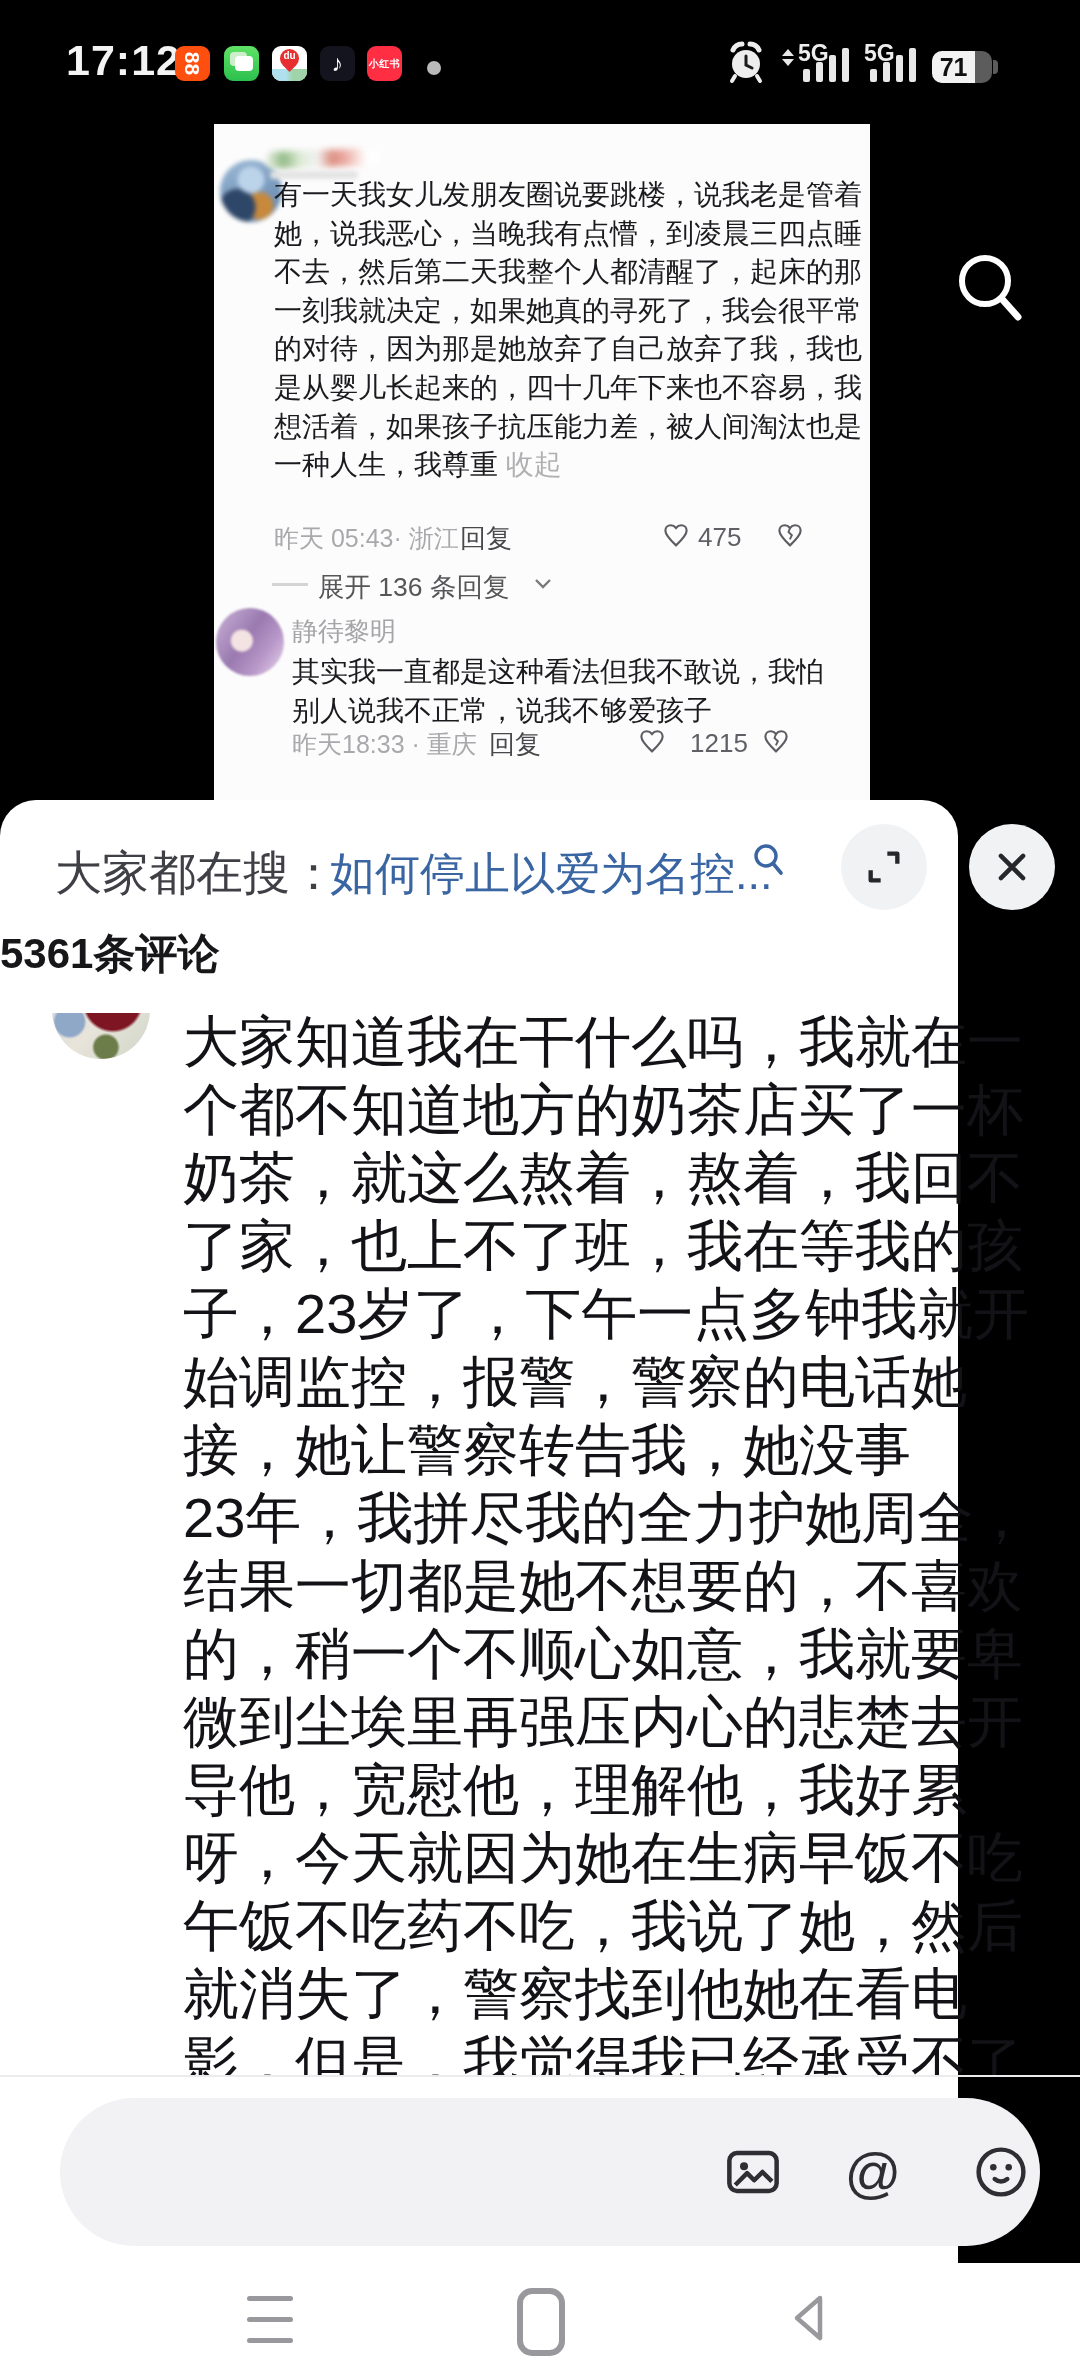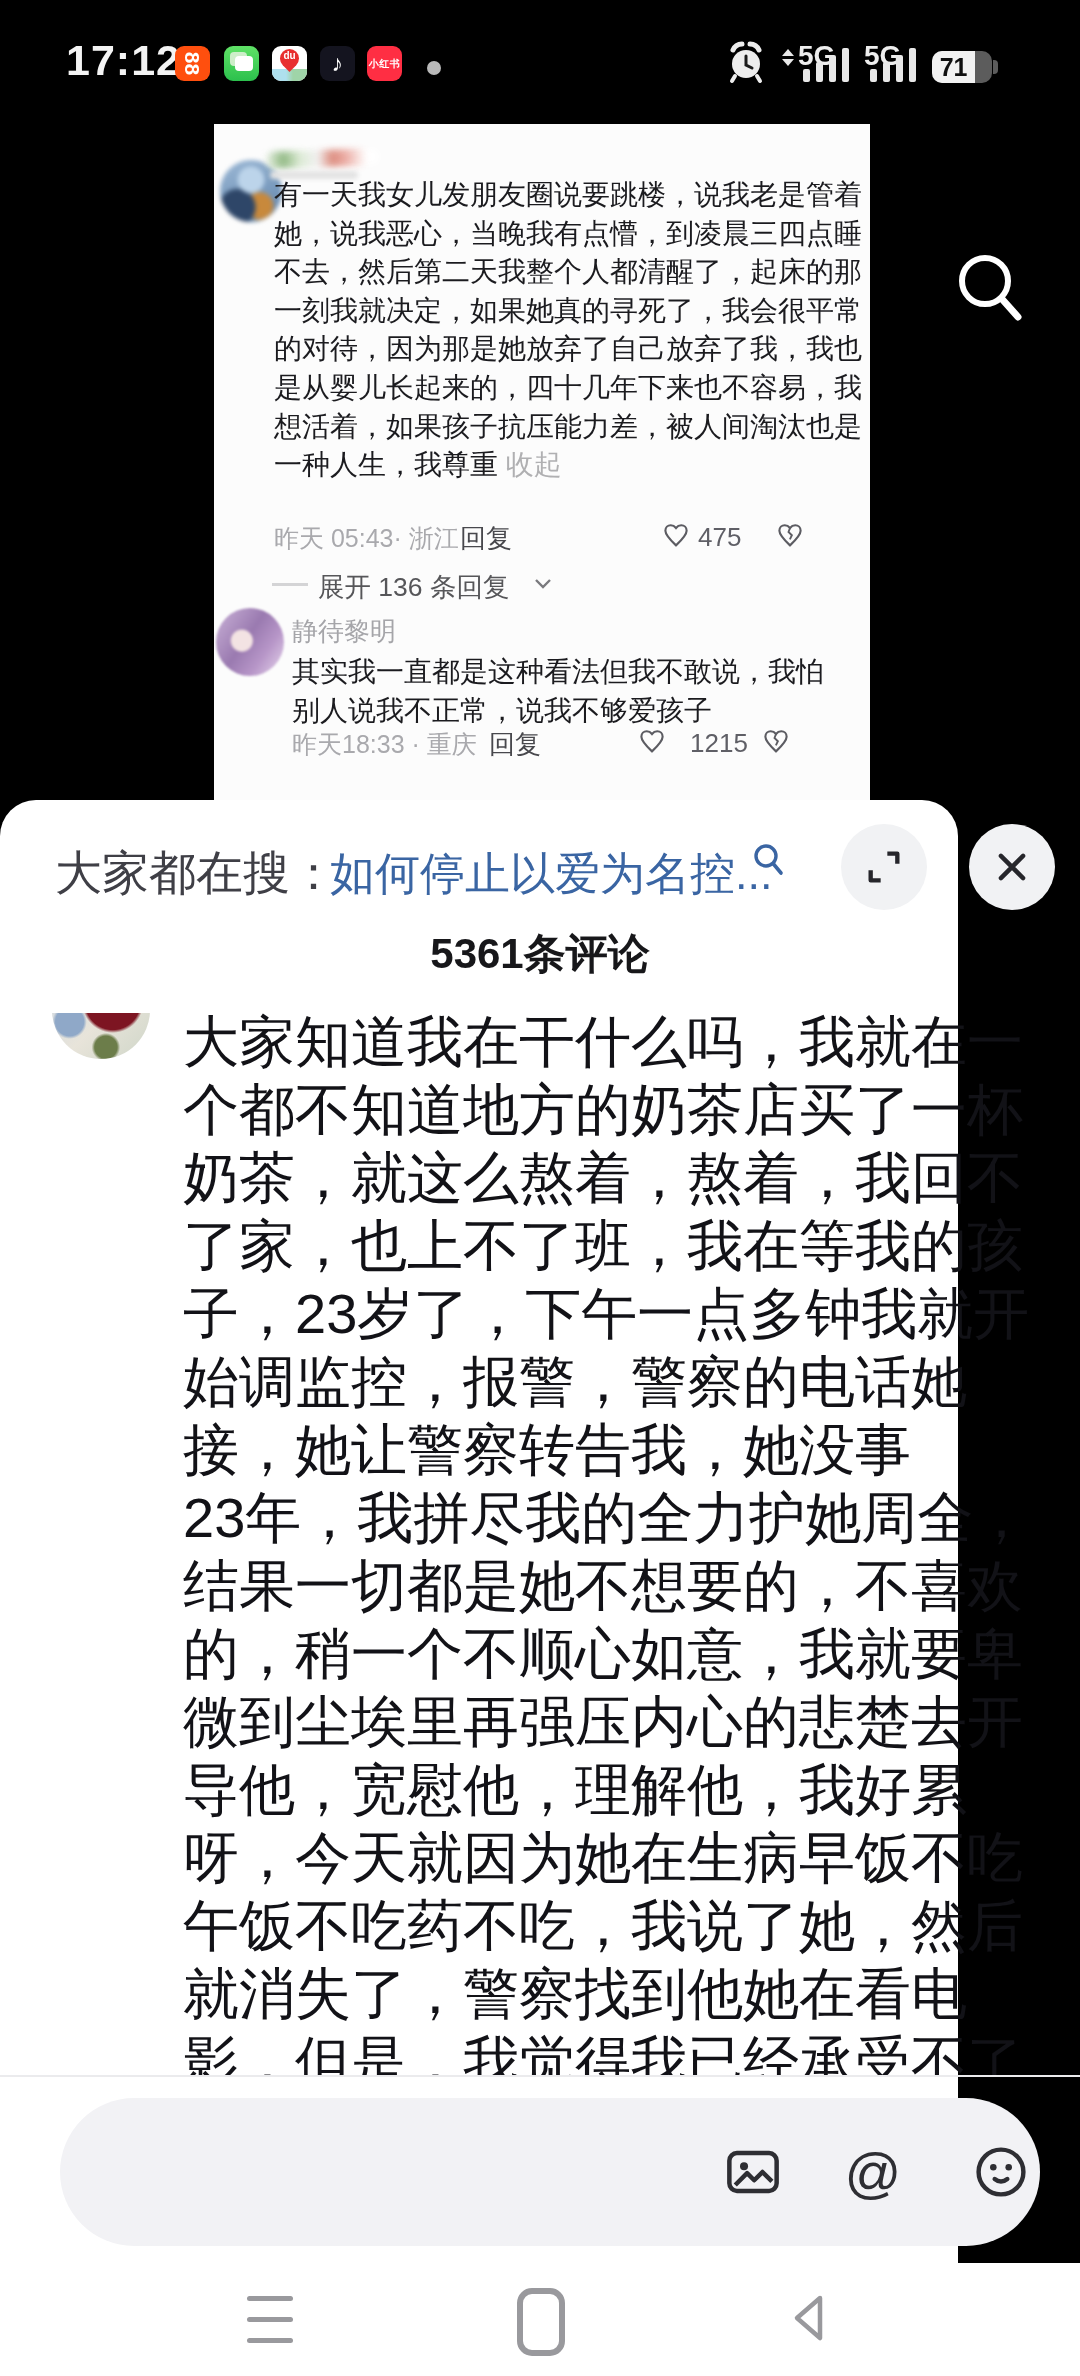--- a/index.html
+++ b/index.html
@@ -19,21 +19,21 @@
   .map .pin{position:absolute;left:8px;top:3px;width:19px;height:19px;border-radius:50% 50% 50% 0;transform:rotate(-45deg);background:#e82f2f;}
   .map .du{position:absolute;left:0;top:4px;width:35px;text-align:center;color:#fff;font-size:10px;font-weight:700;}
   .dy{left:320px;background:#14141f;color:#fff;}
   .dy span{display:block;text-align:center;font-size:23px;line-height:34px;}
   .xhs{left:367px;background:#ff2e43;color:#fff;}
   .xhs span{display:block;text-align:center;font-size:10px;font-weight:700;line-height:35px;letter-spacing:.5px;}
   .notifdot{position:absolute;left:427px;top:61px;width:14px;height:14px;border-radius:50%;background:#b9b9b9;}
   .updown{position:absolute;left:782px;top:49px;}
   .updown .u{width:0;height:0;border-left:6px solid transparent;border-right:6px solid transparent;border-bottom:7px solid #e8e8e8;margin-bottom:3px;}
   .updown .d{width:0;height:0;border-left:6px solid transparent;border-right:6px solid transparent;border-top:7px solid #e8e8e8;}
-  .glabel{position:absolute;top:40px;color:#ededed;font-size:28px;font-weight:700;}
+  .glabel{position:absolute;top:40px;color:#ededed;font-size:23px;font-weight:700;}
   .g1{left:798px;} .g2{left:864px;}
   .bars{position:absolute;}
   .bars i{position:absolute;bottom:0;width:7px;border-radius:2px;background:#e8e8e8;}
   .bset1{left:803px;top:48px;width:52px;height:34px;}
   .bset2{left:870px;top:48px;width:52px;height:34px;}
   .bars i:nth-child(1){left:0;height:13px;} .bars i:nth-child(2){left:13px;height:20px;}
   .bars i:nth-child(3){left:26px;height:27px;} .bars i:nth-child(4){left:39px;height:34px;}
   .battery{position:absolute;left:932px;top:51px;width:60px;height:32px;border-radius:10px;background:#5c5c5c;overflow:hidden;}
   .battery .fill{position:absolute;left:0;top:0;height:100%;width:72%;background:#f2f2f2;}
   .battery .num{position:absolute;left:0;top:0;width:72%;height:100%;display:flex;align-items:center;justify-content:center;
@@ -74,21 +74,21 @@
   .meta2 .reply{left:197px;} .meta2 .hk1{left:344px;} .meta2 .likenum{left:398px;} .meta2 .hk2{left:468px;}
   
   .panel{position:absolute;left:0;top:800px;width:920px;height:1576px;background:#fff;border-radius:36px 36px 0 0;padding-left:38px;}
   .searchrow{position:absolute;left:0;top:0;width:1080px;height:136px;}
   .sprefix{position:absolute;left:55px;top:42px;font-size:47px;color:#3f3f46;}
   .squery{position:absolute;left:330px;top:44px;font-size:45px;color:#3a65a3;white-space:nowrap;}
   .qmag{position:absolute;left:752px;top:42px;}
   .circlebtn{position:absolute;top:24px;width:86px;height:86px;border-radius:50%;background:#f1f2f4;
              display:flex;align-items:center;justify-content:center;}
   .expbtn{left:841px;} .closebtn{left:969px;}
-  .cheader{position:absolute;left:0;top:126px;width:1080px;text-align:center;font-size:42px;font-weight:700;color:#17171a;}
+  .cheader{position:absolute;left:0;top:126px;width:1080px;font-size:42px;font-weight:700;color:#17171a;}
   .listclip{position:absolute;left:0;top:213px;width:1080px;height:1062px;overflow:hidden;}
   .mainav{position:absolute;left:52px;top:-52px;width:98px;height:98px;border-radius:50%;
        background:radial-gradient(circle at 62% 42%,#7d1522 0 33%,rgba(125,21,34,0) 37%),
                   radial-gradient(circle at 26% 22%,#aebfd8 0 17%,rgba(174,191,216,0) 20%),
                   radial-gradient(circle at 18% 62%,#8fa8c8 0 14%,rgba(143,168,200,0) 17%),
                   radial-gradient(circle at 55% 88%,#6c7d4a 0 11%,rgba(108,125,74,0) 14%),
                   linear-gradient(135deg,#c7d4e4,#e8e4da 55%,#cfd6c8);}
   .maintext{position:absolute;left:183px;top:-5px;width:876px;font-size:56px;line-height:68px;color:#121217;}
   .maintext p{margin:0;}
   .divider{position:absolute;left:0;top:1275px;width:1080px;height:2px;background:#ebebed;}

